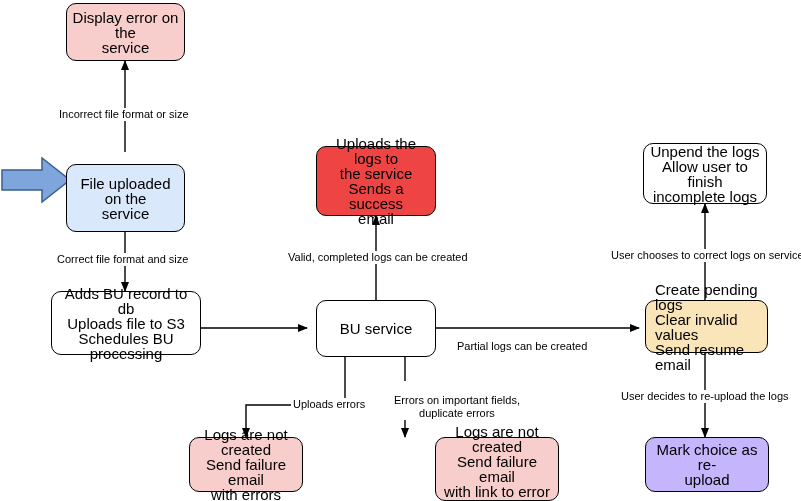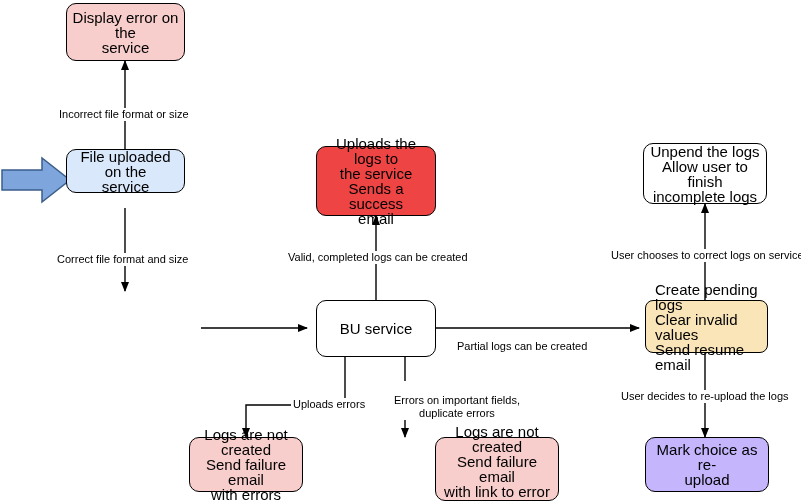--- a/index.html
+++ b/index.html
@@ -36,21 +36,20 @@
     line-height: 15px;
     color: #000000;
     white-space: pre-line;
     padding: 2px 4px;
     background: #ffffff;
   }
   .node.left-align {
     justify-content: flex-end;
     text-align: left;
     padding-left: 9px;
-    border-radius: 8px;
   }
   .edge-label {
     position: absolute;
     font-size: 11px;
     line-height: 13px;
     color: #000000;
     background: #ffffff;
     white-space: pre-line;
     text-align: center;
     padding: 0 2px;
@@ -90,25 +89,30 @@
     </g>
 
     <path d="M2,170 L42,170 L42,158 L70,180 L42,202 L42,190 L2,190 Z" fill="#7EA6DC" stroke="#3A5E8C" stroke-width="1.5"></path>
   </svg>
 
   <div class="node" style="left:66px; top:3px; width:119px; height:58px; background:#F8CECC;">
     <span>Display error on the
 service</span>
   </div>
 
-  <div class="node" style="left:66px; top:149px; width:119px; height:44px; background:#DAE8FC;">
+  <div class="node" style="left:66px; top:164px; width:119px; height:68px; background:#DAE8FC;">
     <span>File uploaded on the
 service</span>
   </div>
 
+  <div class="node" style="left:51px; top:291px; width:150px; height:64px; background:#FFFFFF;">
+    <span>Adds BU record to db
+Uploads file to S3
+Schedules BU processing</span>
+  </div>
 
   <div class="node" style="left:316px; top:146px; width:120px; height:70px; background:#ef4444;">
     <span>Uploads the logs to
 the service
 Sends a success
 email</span>
   </div>
 
   <div class="node" style="left:316px; top:300px; width:120px; height:57px; background:#FFFFFF;text-align:right;">
     <span>BU service</span>

